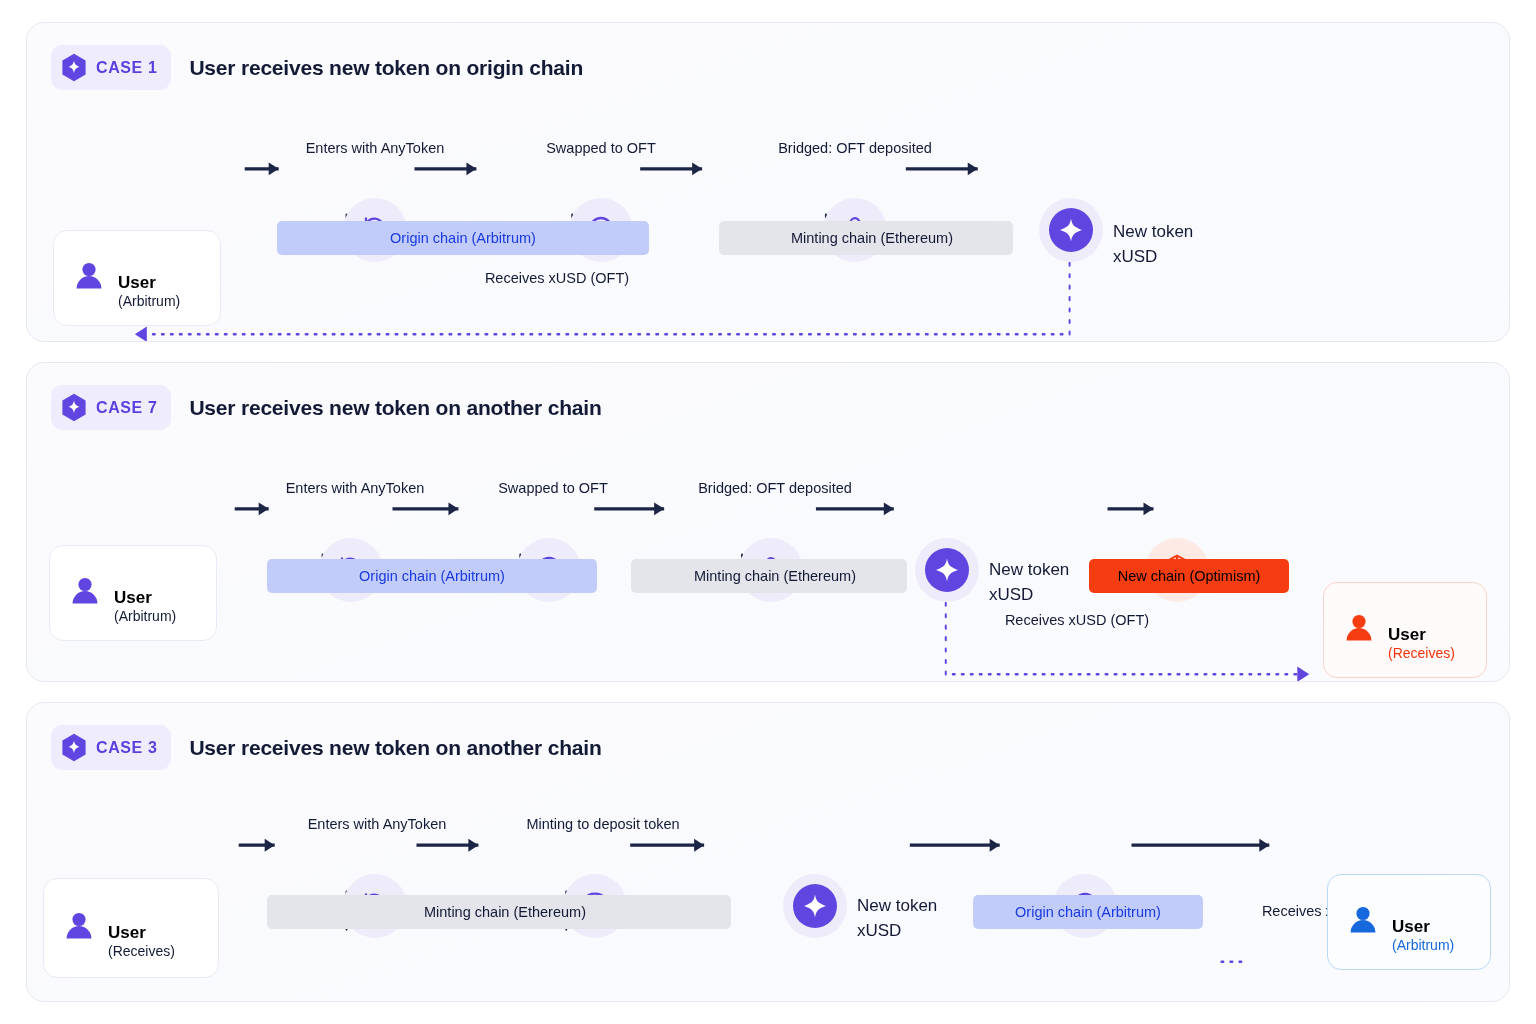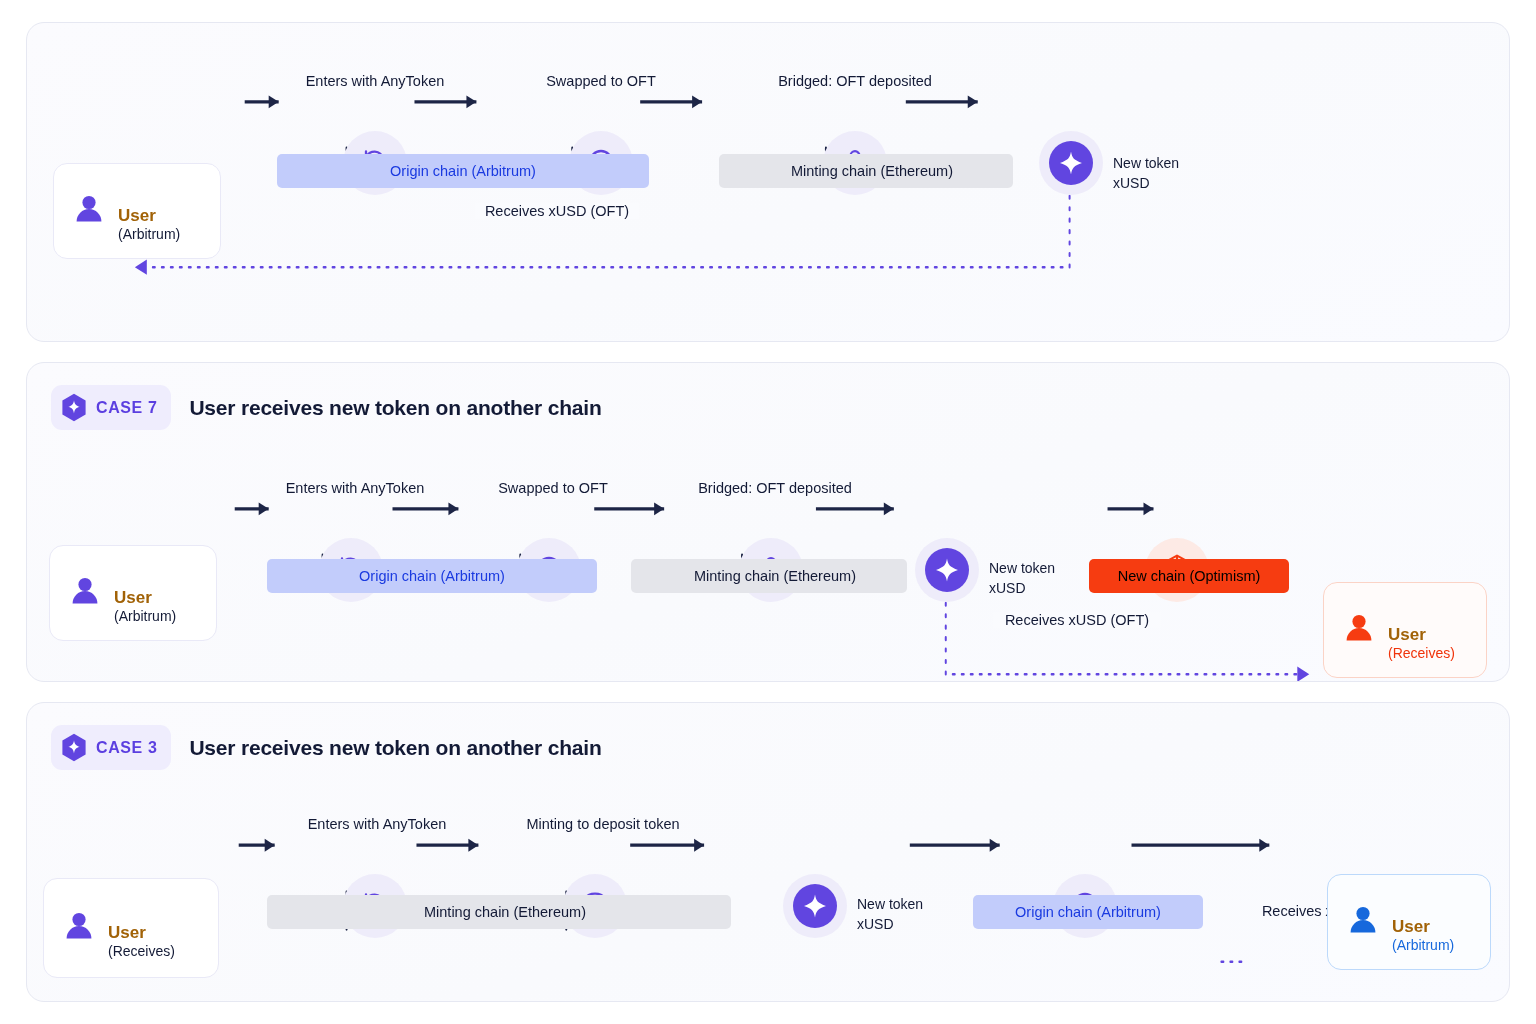--- a/index.html
+++ b/index.html
@@ -59,21 +59,21 @@
     display: flex; align-items: center; gap: 12px;
     border-radius: 14px;
     border: 1px solid #e9e9f7;
     background: #ffffff;
     padding: 0 18px;
   }
   .user-card.blue { border-color: #bcd9fb; background:#fbfdff; }
   .user-card.red  { border-color: #fbd3c6; background:#fffbfa; }
   .person { width: 34px; height: 34px; flex: 0 0 34px; }
   .user-text { line-height: 1.25; }
-  .user-name { font-size: 17px; font-weight: 700; color: #a16207; margin-top: 26px; }
+  .user-name { font-size: 17px; font-weight: 700; color: #000000; margin-top: 26px; }
   .user-chain { font-size: 14px; color: #131a36; }
   .user-card.blue .user-chain { color:#1668dc; }
   .user-card.red  .user-chain { color:#f0330a; }
 
   
   .node {
     position: absolute;
     width: 64px; height: 64px; border-radius: 50%;
     background: #efedfb;
     display: flex; align-items: center; justify-content: center;
@@ -88,21 +88,21 @@
   }
 
   
   .step-cap {
     position: absolute;
     font-size: 14.5px; color: #131a36; white-space: nowrap;
     transform: translateX(-50%);
   }
   
   .side-label {
-    position: absolute; font-size: 14px; color:#131a36;
+    position: absolute; font-size: 17px; color:#131a36;
     line-height: 1.45; white-space: nowrap;
   }
 
   
   .pill {
     position: absolute;
     height: 34px; border-radius: 5px;
     display: flex; align-items: center; justify-content: center;
     font-size: 14.5px; white-space: nowrap;
   }
@@ -118,20 +118,32 @@
   }
 
   svg.overlay { position:absolute; left:0; top:0; width:100%; height:100%; pointer-events:none; }
 </style>
 </head>
 <body>
 
 <div class="page">
 
   <section class="panel panel-1">
+    <div class="panel-head">
+      <div class="case-badge">
+        <span>
+          <svg class="hexicon" viewBox="0 0 26 29">
+            <path d="M13 0.8 L24.6 7.4 V21.6 L13 28.2 L1.4 21.6 V7.4 Z" fill="#6145e0"></path>
+            <path d="M13 7.2 C13.6 11.2 14.9 12.6 18.6 13.8 C14.9 15 13.6 16.4 13 20.4 C12.4 16.4 11.1 15 7.4 13.8 C11.1 12.6 12.4 11.2 13 7.2 Z" fill="#ffffff"></path>
+          </svg>
+        </span>
+        <span class="case-label">CASE 1</span>
+      </div>
+      <h2 class="panel-title">User receives new token on origin chain</h2>
+    </div>
 
     <div class="canvas">
       <svg class="overlay" viewBox="0 0 1484 250" preserveAspectRatio="none">
 
         <g stroke="#1d2546" stroke-width="2.4" fill="none">
           <line x1="218" y1="62" x2="252" y2="62"></line>
           <line x1="388" y1="62" x2="450" y2="62"></line>
           <line x1="614" y1="62" x2="676" y2="62"></line>
           <line x1="880" y1="62" x2="952" y2="62"></line>
         </g>

